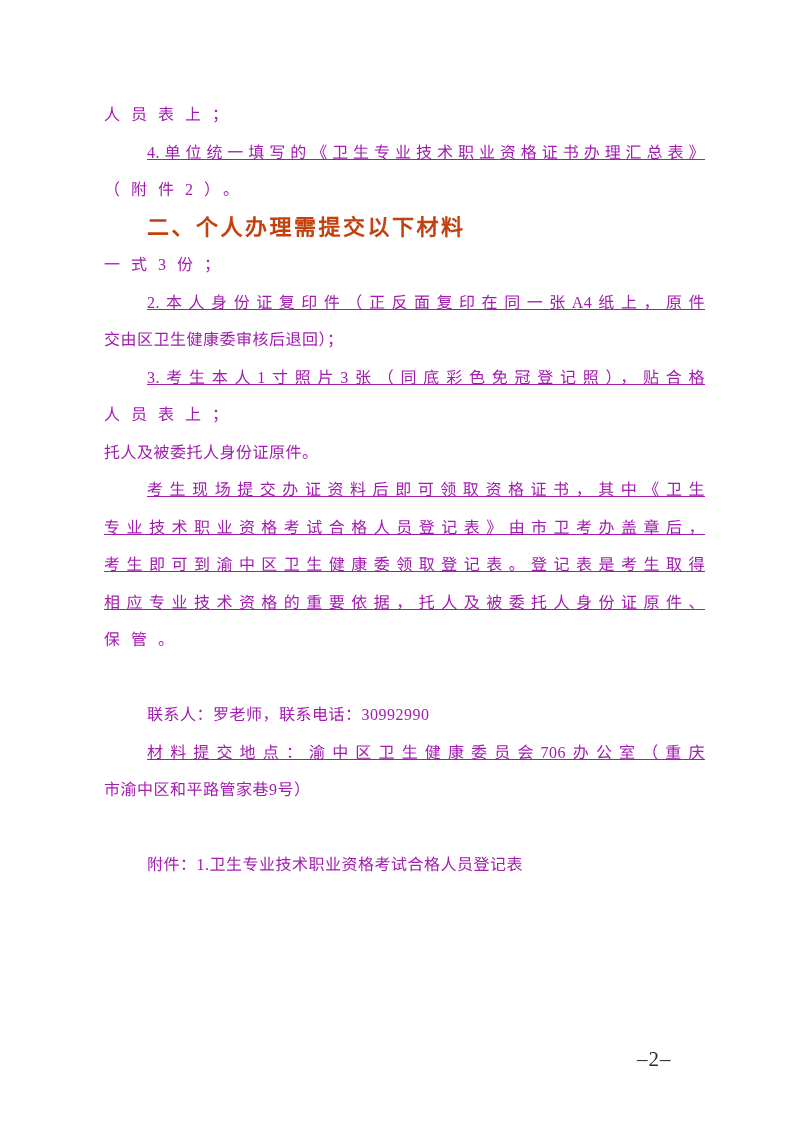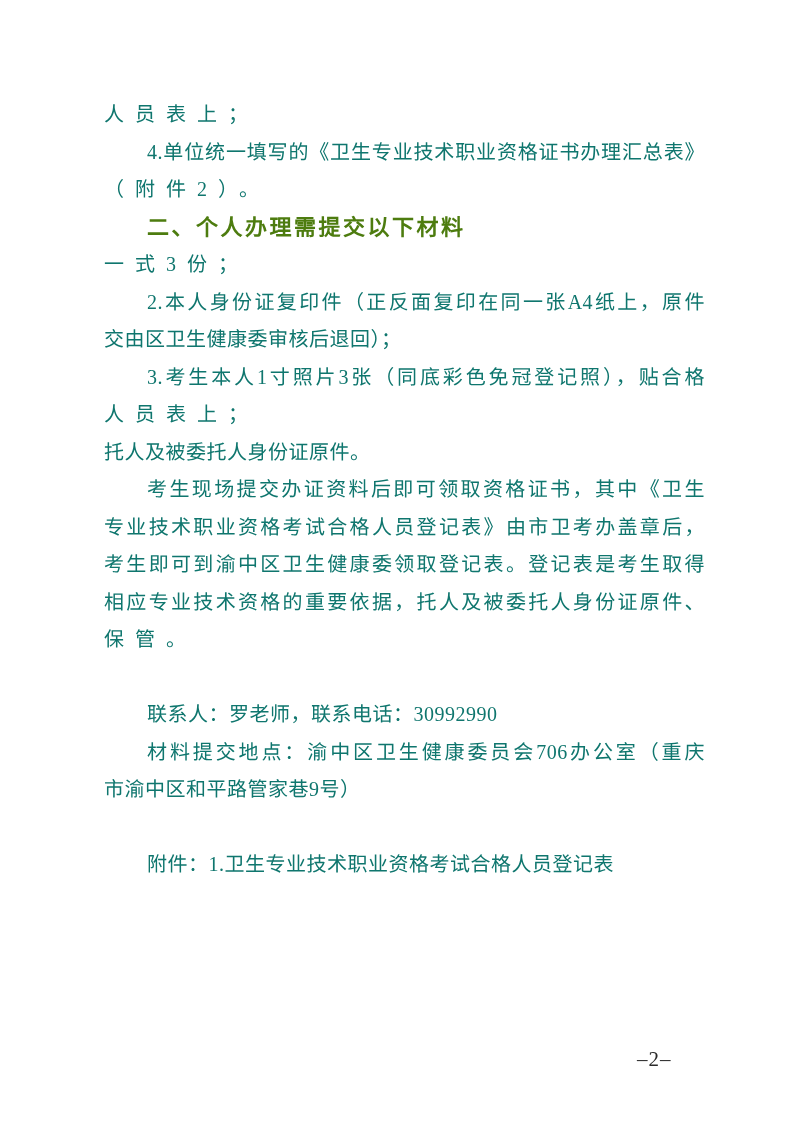--- a/index.html
+++ b/index.html
@@ -23,43 +23,44 @@
   .content {
     position: absolute;
     left: 104px;
     top: 96px;
     width: 601px;
   }
   .line {
     height: 37.5px;
     line-height: 37.5px;
     font-family: "Liberation Serif", "DejaVu Serif", serif;
-    font-size: 20px;
-    color: #0f766e;
+    font-size: 16px;
+    color: #a21caf;
     letter-spacing: 0.5px;
     white-space: nowrap;
   }
   .line.full {
     white-space: normal;
     text-align: justify;
     text-align-last: justify;
     text-justify: inter-character;
+    text-decoration: underline;
   }
   .line.indent {
     text-indent: 43px;
   }
   .line.stretch {
     letter-spacing: 11px;
   }
   .line.heading {
     font-family: "Liberation Sans", "DejaVu Sans", sans-serif;
     font-weight: 700;
     font-size: 22px;
     letter-spacing: 2.5px;
-    color: #4d7c0f;
+    color: #c2410c;
   }
   .line.blank {
     white-space: normal;
   }
   .pagenum {
     position: absolute;
     left: 637px;
     top: 1046px;
     height: 26px;
     line-height: 26px;

